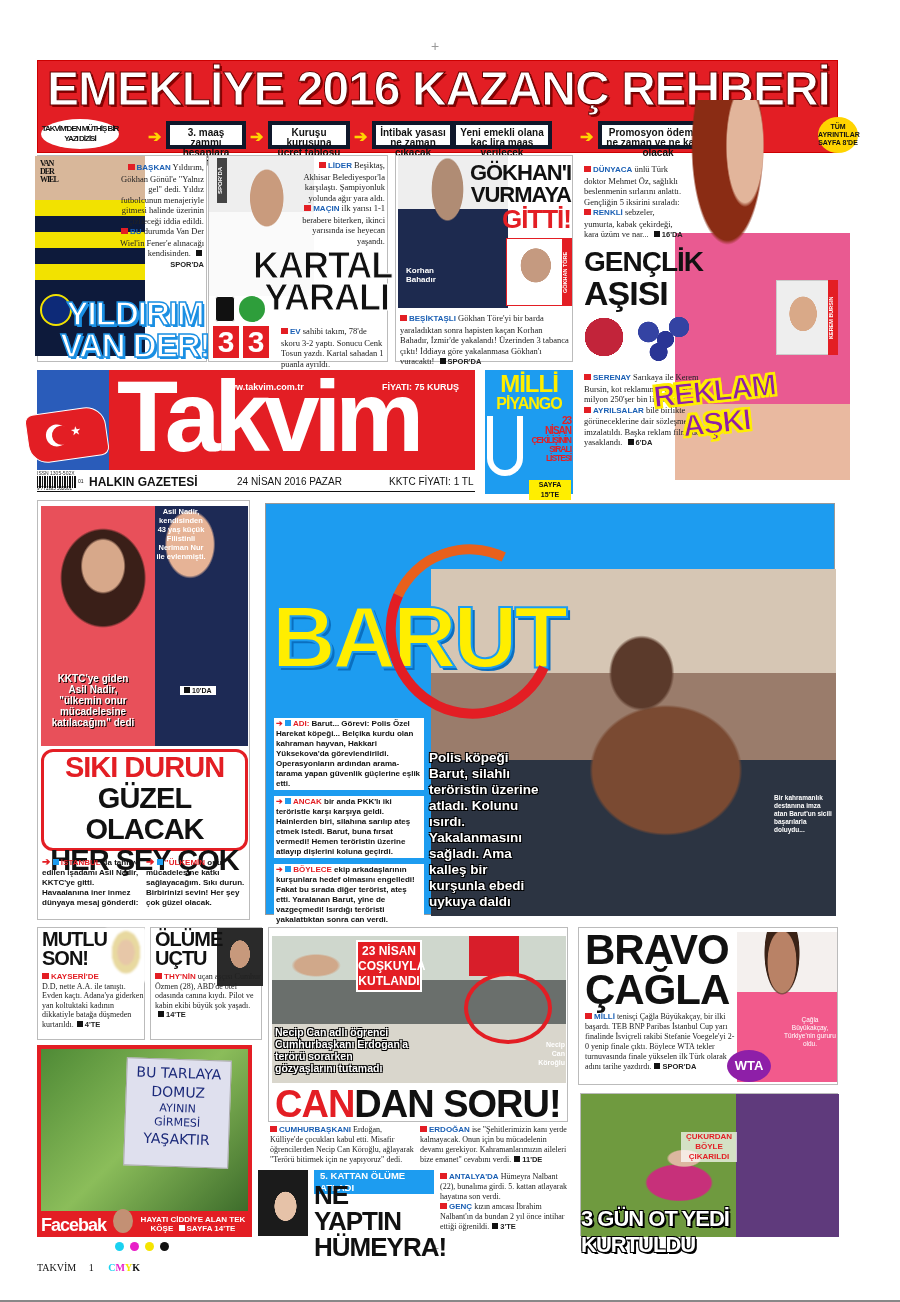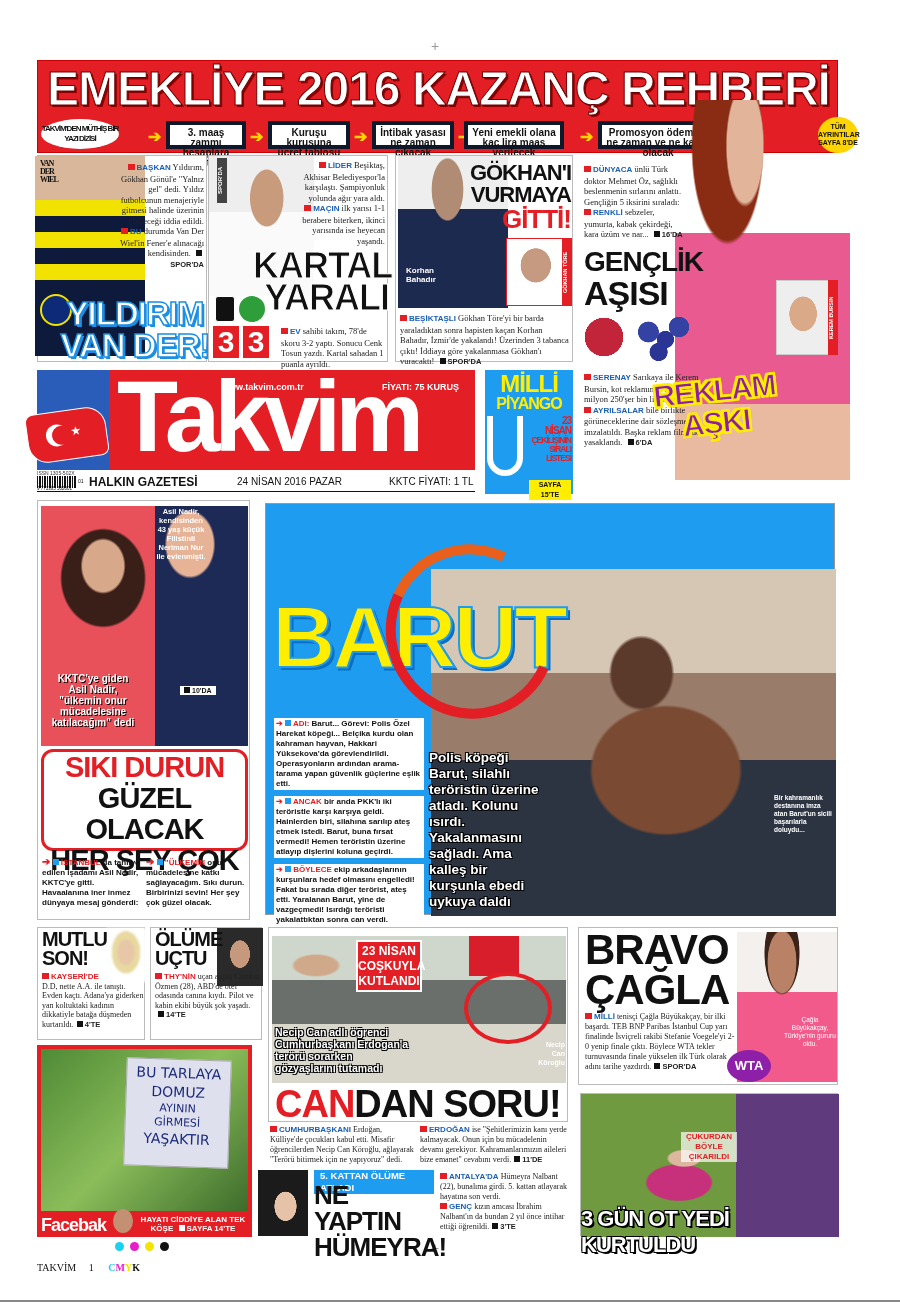--- a/index.html
+++ b/index.html
@@ -35,21 +35,21 @@
 <div id="banner" class="abs">
   <div id="banner-title" class="abs cond">EMEKLİYE 2016 KAZANÇ REHBERİ</div>
   <div id="series" class="abs cond" style="color:#111;text-align:center">TAKVİM'DEN MÜTHİŞ BİR YAZI DİZİSİ</div>
   <span class="arrow" style="left:110px">➔</span>
   <div class="teaser" style="left:128px;width:80px">3. maaş zammı hesaplara yattı</div>
   <span class="arrow" style="left:212px">➔</span>
   <div class="teaser" style="left:230px;width:82px">Kuruşu kuruşuna ücret tablosu</div>
   <span class="arrow" style="left:316px">➔</span>
   <div class="teaser" style="left:334px;width:82px">İntibak yasası ne zaman çıkacak</div>
   <span class="arrow" style="left:420px">➔</span>
-  <div class="teaser" style="left:426px;width:100px">Yeni emekli olana kaç lira maaş verilecek</div>
+  <div class="teaser" style="left:414px;width:100px">Yeni emekli olana kaç lira maaş verilecek</div>
   <span class="arrow" style="left:542px">➔</span>
   <div class="teaser" style="left:560px;width:120px">Promosyon ödemesi ne zaman ve ne kadar olacak</div>
   <div id="all-details" class="abs">TÜM AYRINTILAR SAYFA 8'DE</div>
 </div>
 
 <div class="abs box" style="left:37px;top:155px;width:170px;height:207px">
   <div class="ph" style="left:-3px;top:0;width:110px;height:200px;background:linear-gradient(180deg,#d8b79a 0 22%,#f2e200 22% 30%,#0d1a3b 30% 38%,#f2e200 38% 46%,#0d1a3b 46% 54%,#f2e200 54% 62%,#0d1a3b 62% 100%)"></div>
   <div class="abs cond" style="left:2px;top:4px;font-size:8px;line-height:8px;width:22px;font-family:'Liberation Serif',serif">VAN DER WIEL</div>
   <div class="abs body-txt" style="left:80px;top:6px;width:86px;text-align:right">
     <span class="sq"></span><span class="kw">BAŞKAN</span><span> Yıldırım, Gökhan Gönül'e "Yalnız gel" dedi. Yıldız futbolcunun menajeriyle gitmesi halinde üzerinin çizileceği iddia edildi.</span>

